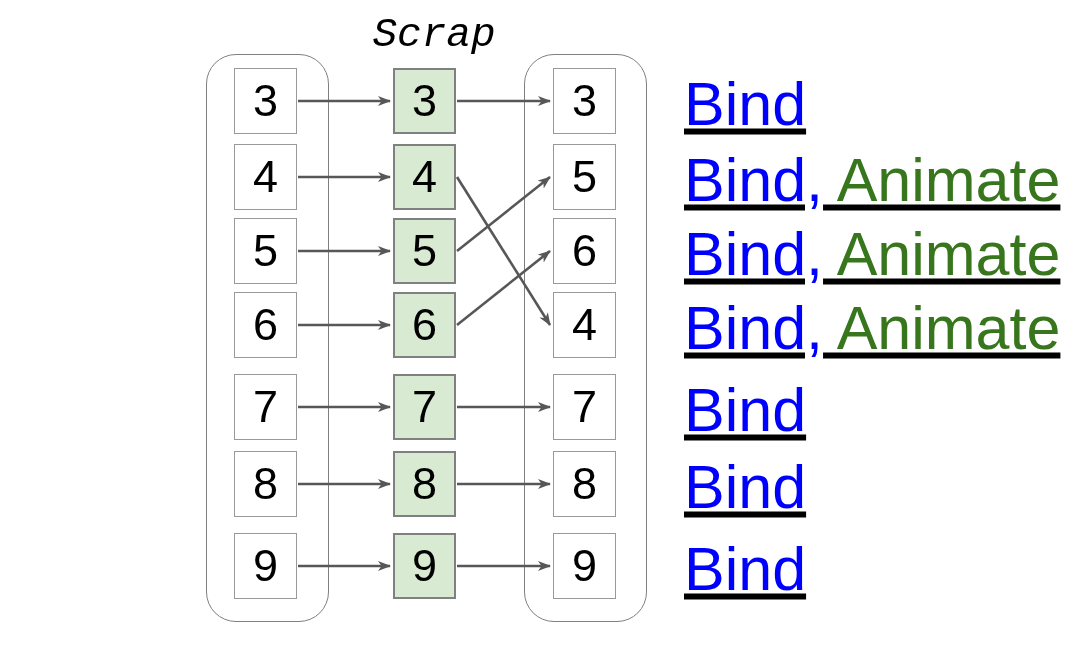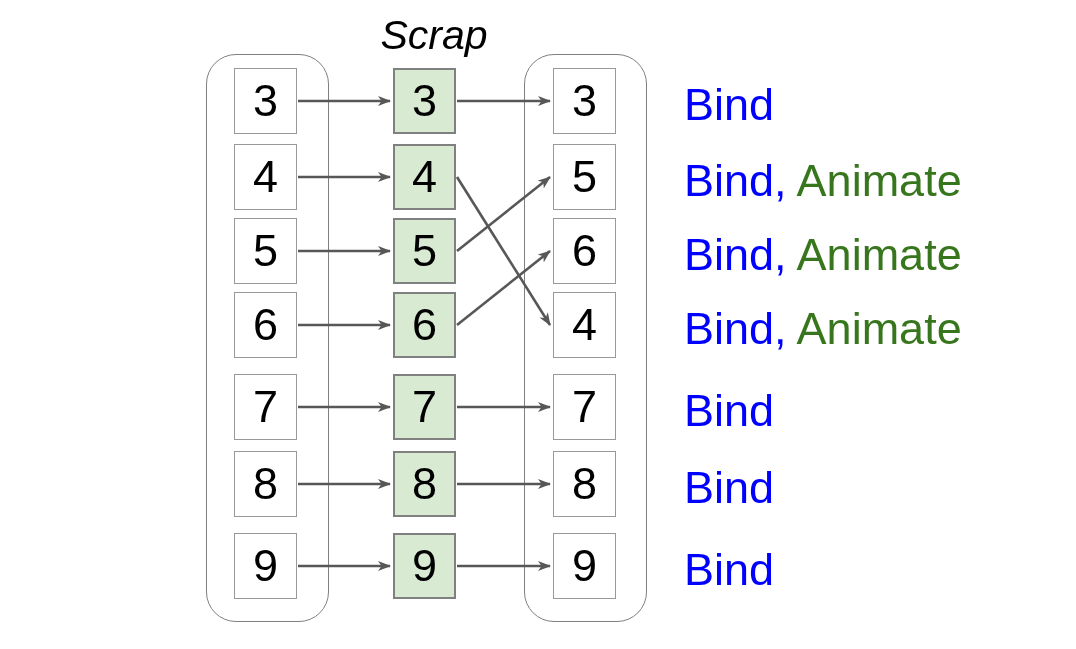--- a/index.html
+++ b/index.html
@@ -7,40 +7,40 @@
     width:1076px;height:649px;background:#ffffff;position:relative;overflow:hidden;
     font-family:"Liberation Sans", sans-serif;
     --bind-blue:#0000ff; --animate-green:#38761d;
     --scrap-fill:#d9ead3; --scrap-border:#808080;
     --box-border:#999999; --container-border:#7f7f7f;
     --arrow:#575757; --ink:#000000;
   }
   .canvas{position:absolute;inset:0;}
   .title{
     position:absolute;left:354px;top:13px;width:160px;text-align:center;
-    font-size:41px;font-style:italic;color:var(--ink);line-height:1.1;
+    font-size:41px;font-style:italic;color:var(--ink);line-height:1.1;font-family:Liberation Mono, monospace;
   }
   .container{
     position:absolute;top:54px;height:568px;width:123px;box-sizing:border-box;
     border:1.6px solid var(--container-border);border-radius:30px;background:transparent;
   }
   .container.left{left:206px;}
   .container.right{left:524px;}
   .box{
     position:absolute;width:63px;height:66px;box-sizing:border-box;
     display:flex;align-items:center;justify-content:center;
     font-size:45px;color:var(--ink);background:#ffffff;
     border:1.6px solid var(--box-border);
   }
   .box.src{left:234px;}
   .box.scrapbox{left:393px;background:var(--scrap-fill);border:2px solid var(--scrap-border);}
   .box.out{left:553px;}
   .rowlabel{
     position:absolute;left:684px;transform:translateY(-50%);
-    font-size:45px;white-space:nowrap;line-height:1;
+    font-size:61px;white-space:nowrap;line-height:1;text-decoration:underline;
   }
   .rowlabel .blue{color:var(--bind-blue);}
   .rowlabel .green{color:var(--animate-green);}
   svg.arrows{position:absolute;left:0;top:0;pointer-events:none;}
 </style>
 </head>
 <body style="--bind-blue: #0000ff; --animate-green: #38761d; --scrap-fill: #d9ead3; --scrap-border: #808080; --box-border: #999999; --container-border: #7f7f7f; --arrow: #575757; --ink: #000000;">
 
 <div class="canvas">
 

